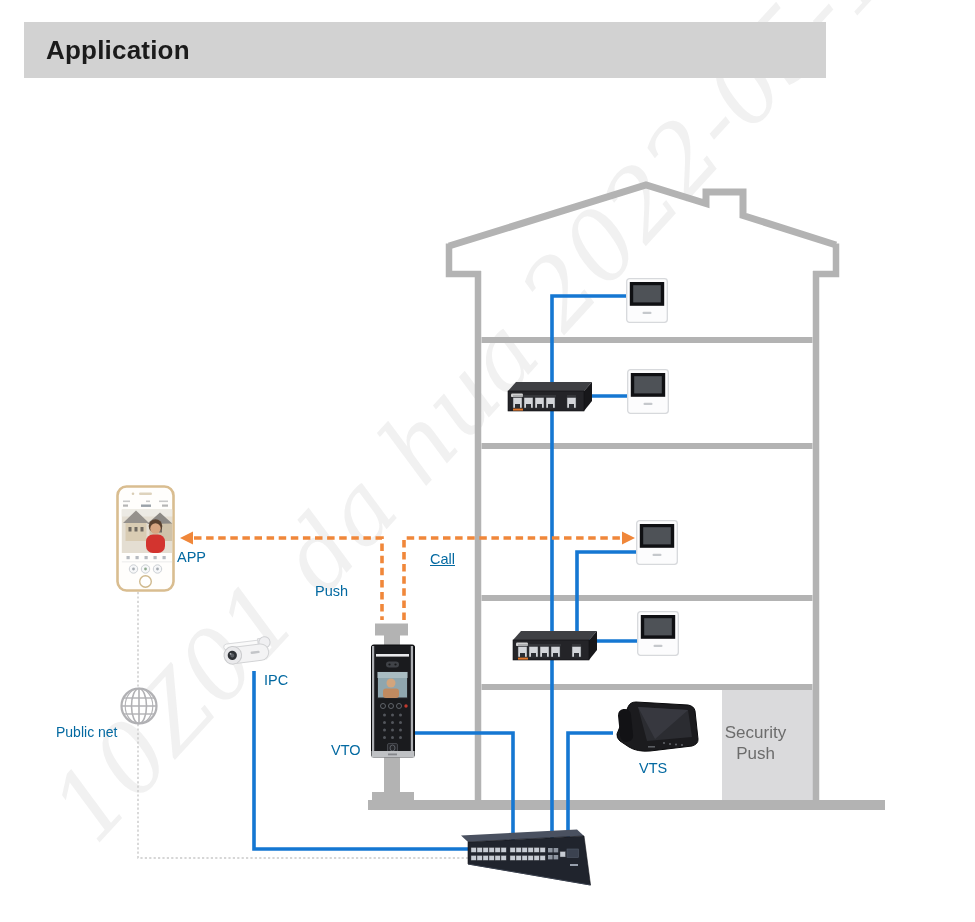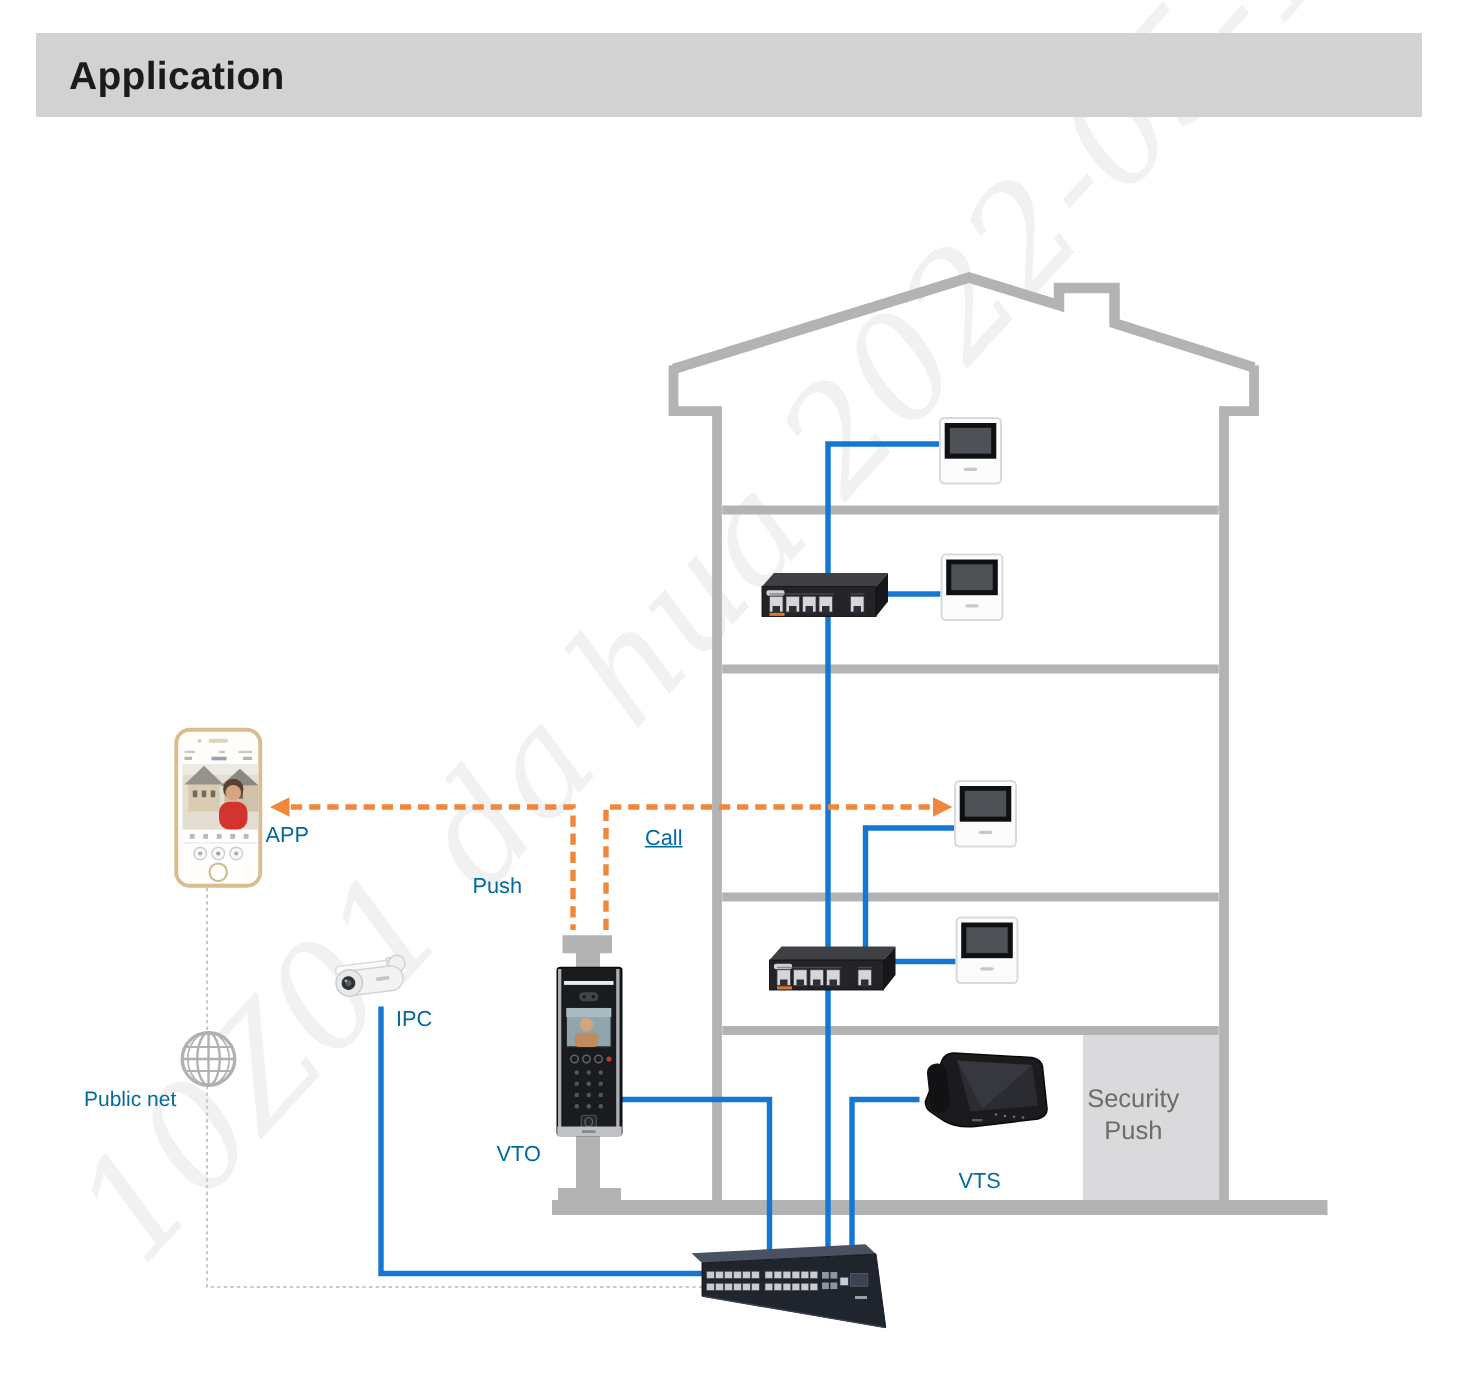--- a/index.html
+++ b/index.html
@@ -1,18 +1,18 @@
 <!DOCTYPE html>
 <html><head>
 <meta charset="utf-8">
 <style>
   html,body{margin:0;padding:0;background:#ffffff;}
   .stage{position:relative;width:975px;height:922px;background:#fff;overflow:hidden;
          font-family:"Liberation Sans",sans-serif;}
-  .header{position:absolute;left:24px;top:22px;width:924px;height:56px;background:#d2d2d2;
+  .header{position:absolute;left:24px;top:22px;width:802px;height:56px;background:#d2d2d2;
           display:flex;align-items:center;padding-left:22px;box-sizing:border-box;}
   .header span{font-weight:bold;font-size:26px;color:#1b1b1b;letter-spacing:.2px;}
   .watermark{position:absolute;left:30px;top:788px;transform:rotate(-47.5deg);transform-origin:0 0;
              font-family:"DejaVu Serif",serif;font-style:italic;font-size:95px;
              color:rgba(60,60,60,0.07);white-space:nowrap;pointer-events:none;}
   svg.diagram{position:absolute;left:0;top:0;}
   .lbl{position:absolute;color:#0369a1;font-size:14.5px;line-height:16px;}
   .lbl-publicnet{font-size:14px;}
   .room-label{position:absolute;left:722px;top:722px;width:67px;text-align:center;
               color:#6c6c6c;font-size:17px;line-height:21px;}
@@ -268,21 +268,21 @@
       <rect x="567" y="849" width="11.5" height="8.5" fill="#3b4250" stroke="#525a6a" stroke-width="0.6"></rect>
       <rect x="570" y="864" width="8" height="2" fill="#98a0ad"></rect>
       <path d="M468,864 L590.5,885" stroke="#39404e" stroke-width="1" fill="none"></path>
     </g>
   </svg>
 
   <div class="lbl" style="left:177px;top:549px;">APP</div>
   <div class="lbl" style="left:315px;top:551px;margin-top:32px;">Push</div>
   <div class="lbl" style="left:430px;top:551px;text-decoration:underline;">Call</div>
   <div class="lbl" style="left:264px;top:672px;">IPC</div>
-  <div class="lbl" style="left:331px;top:742px;margin-top:20px;">VTO</div>
-  <div class="lbl" style="left:639px;top:780px;">VTS</div>
+  <div class="lbl" style="left:331px;top:742px;">VTO</div>
+  <div class="lbl" style="left:639px;top:760px;">VTS</div>
   <div class="lbl lbl-publicnet" style="left:56px;top:724px;">Public net</div>
   <div class="room-label">
     <span>Security</span><br>
     <span>Push</span>
   </div>
 
 </div>
 
 </body></html>

